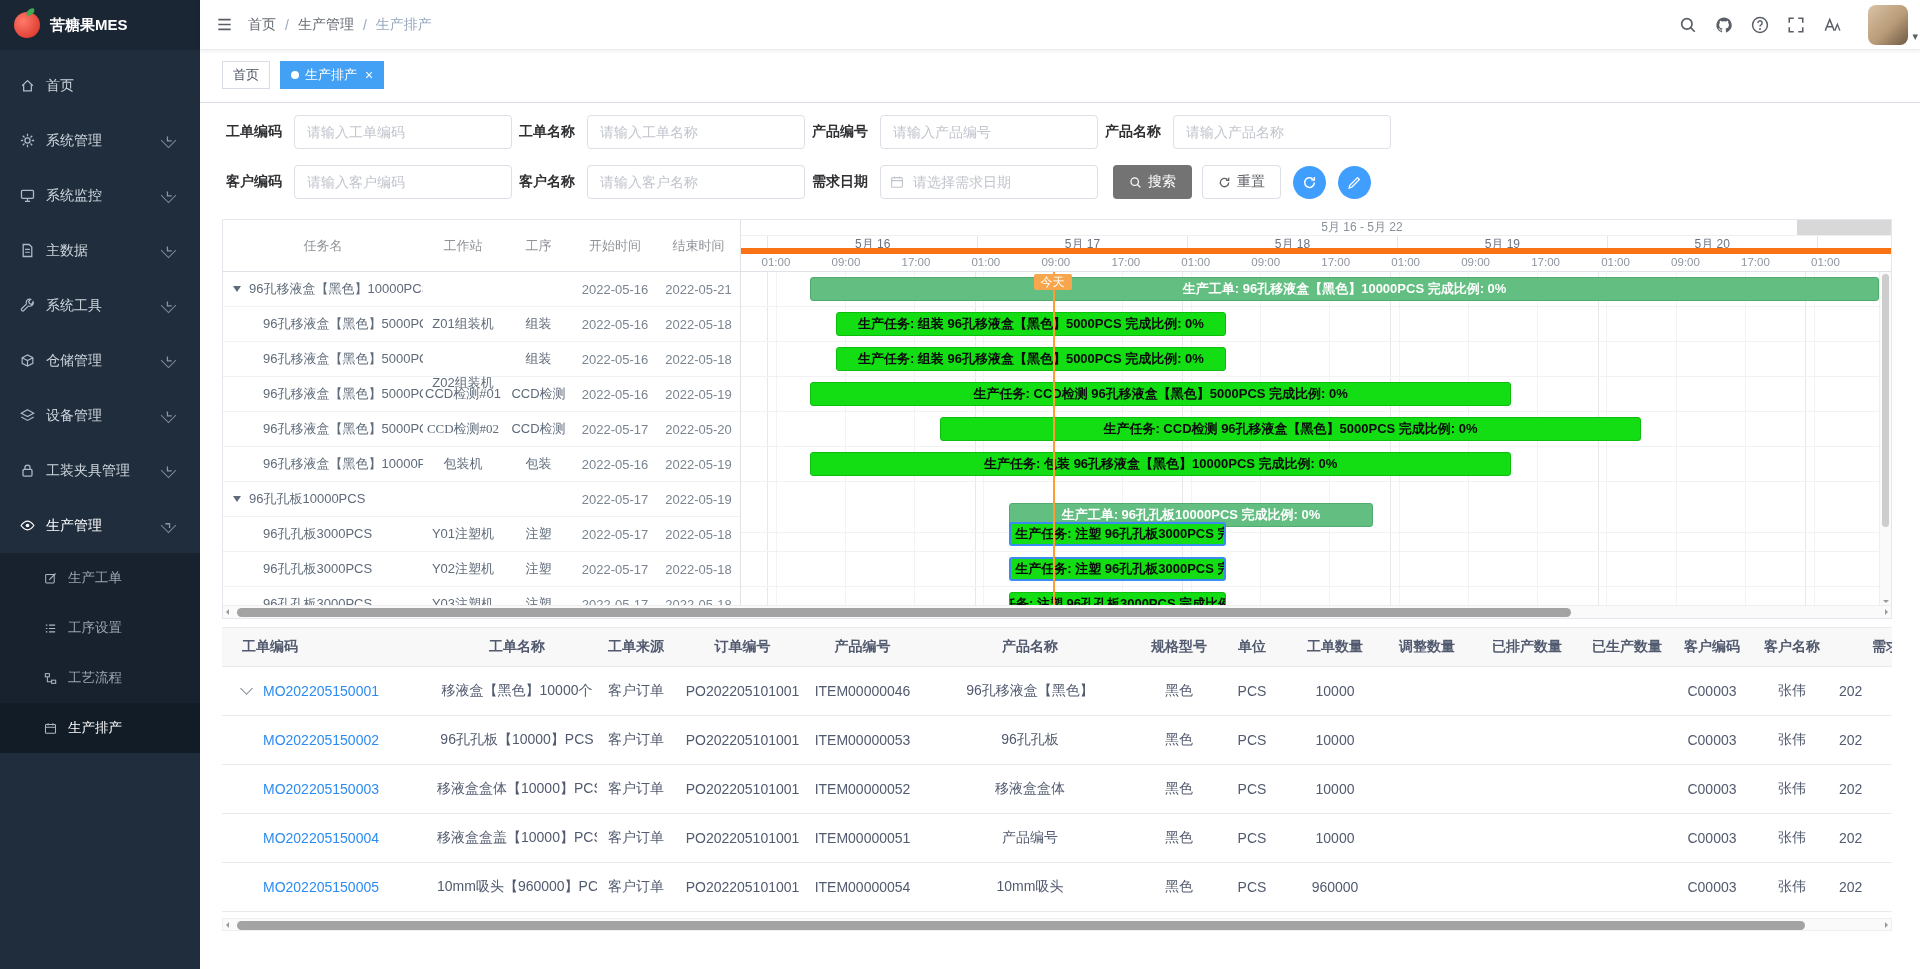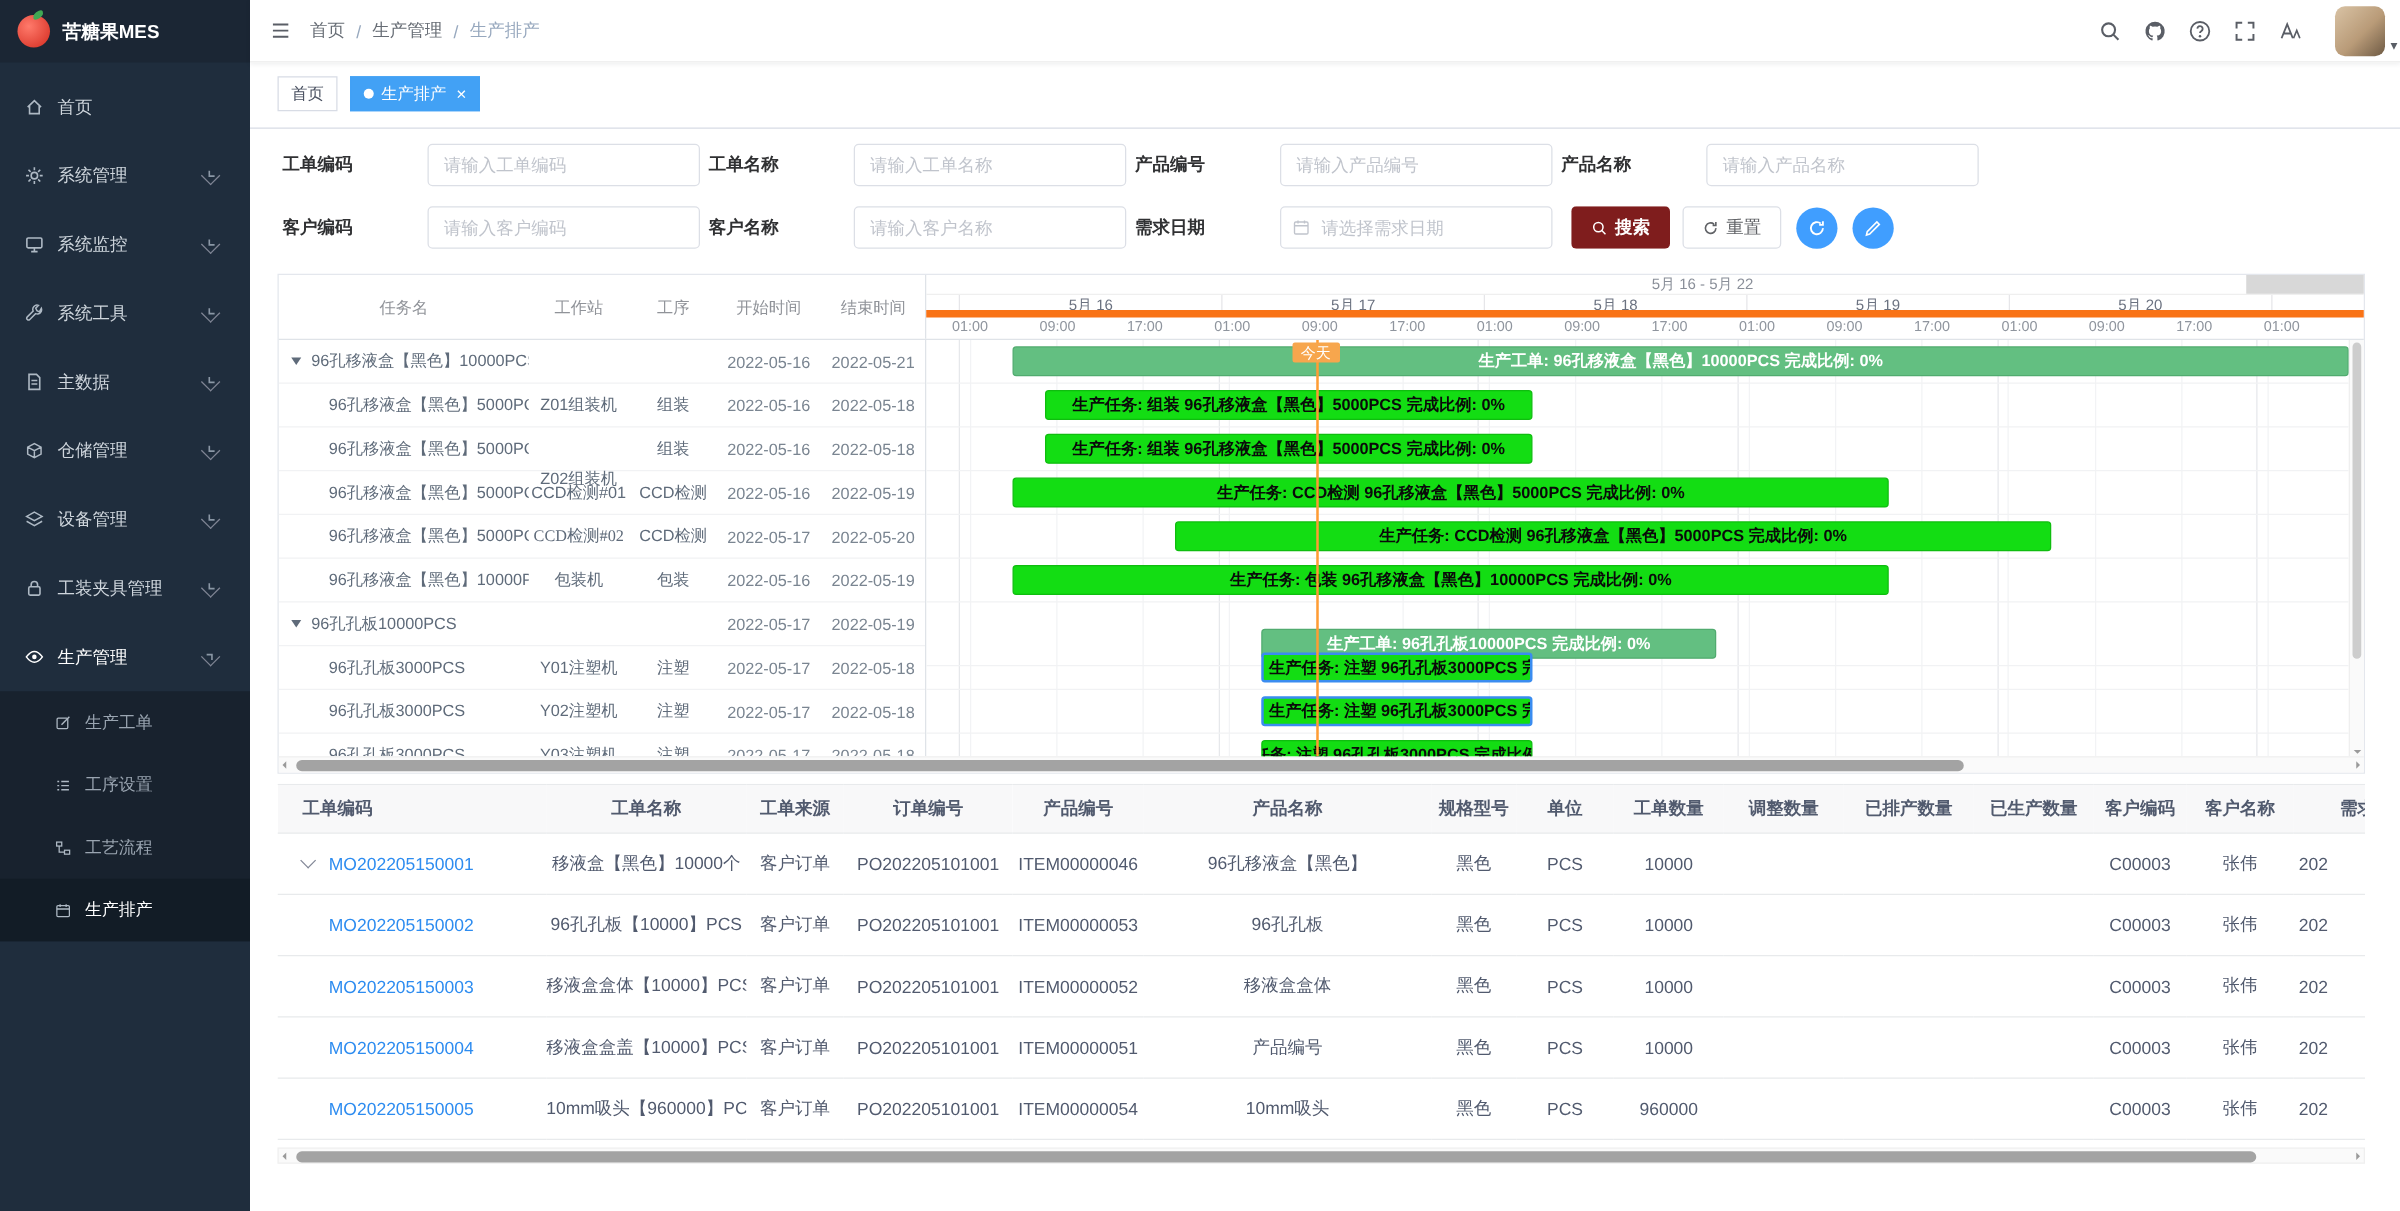--- a/index.html
+++ b/index.html
@@ -50,29 +50,29 @@
   .tag{height:28px;display:flex;align-items:center;gap:6px;border:1px solid #d8dce5;
     background:#fff;color:#495060;font-size:13px;padding:0 10px;cursor:pointer;}
   .tag.active{background:#42a1f5;border-color:#42a1f5;color:#fff;}
   .tag .dot{width:8px;height:8px;border-radius:50%;background:#fff;}
   .tag .close{font-size:14px;line-height:1;margin-left:2px;}
   
   .filters{padding:12px 28px 0 22px;flex-shrink:0;}
   .frow{display:flex;align-items:center;margin-bottom:16px;}
   .ffield{display:flex;align-items:center;margin-right:3px;}
   .flabel{font-size:14px;font-weight:bold;color:#303133;margin:0 12px 0 4px;white-space:nowrap;}
-  .iwrap{position:relative;margin-left:48px;}
+  .iwrap{position:relative;}
   .finput{width:218px;height:34px;border:1px solid #dcdfe6;border-radius:4px;padding:0 12px;
     font-size:14px;color:#606266;outline:none;background:#fff;font-family:inherit;}
   .finput::placeholder{color:#c0c4cc;}
   .date-wrap .finput{padding-left:32px;}
   .cal-icon{position:absolute;left:10px;top:10px;width:14px;height:14px;color:#c0c4cc;}
   .btn{height:34px;border-radius:4px;font-size:14px;display:inline-flex;align-items:center;
     gap:6px;padding:0 15px;cursor:pointer;border:1px solid transparent;font-family:inherit;}
-  .btn-primary{background:#7f1d1d;color:#fff;margin-left:12px;font-weight:bold;}
+  .btn-primary{background:#737373;color:#fff;margin-left:12px;}
   .btn-plain{background:#fff;border-color:#dcdfe6;color:#606266;margin-left:10px;}
   .bicon{width:13px;height:13px;display:inline-block;}
   .btn-circle{width:33px;height:33px;border-radius:50%;background:#409eff;color:#fff;
     display:flex;align-items:center;justify-content:center;margin-left:12px;cursor:pointer;}
   .btn-circle span{width:15px;height:15px;}
   
   .gantt{margin:4px 28px 0 22px;width:1670px;border:1px solid #e4e7ed;flex-shrink:0;}
   .g-header{display:flex;height:52px;border-bottom:1px solid #dfe3e8;}
   .g-lheader{width:518px;flex-shrink:0;display:flex;align-items:center;border-right:1px solid #dfe3e8;}
   .gcol{font-size:13px;color:#909399;text-align:center;flex-shrink:0;}
@@ -179,41 +179,41 @@
               <path d="M4.6 12.4h4.8M7 9.6v2.8" stroke="currentColor" stroke-width="1.2"></path>
             </svg>
           </span>
           <span class="mlabel" data-name="sidebar-item-label">系统监控</span>
           <span class="chev" data-name="chevron-down-icon">
             <svg viewBox="0 0 10 10">
               <path d="M2 3.5 5 6.5 8 3.5" fill="none" stroke="currentColor" stroke-width="1.3"></path>
             </svg>
           </span>
         </div>
-        <div class="menu-item" data-name="sidebar-item-system-tools">
-          <span class="mi" data-name="wrench-icon">
-            <svg viewBox="0 0 14 14">
-              <path d="M12.2 3.4a3.2 3.2 0 0 1-4.3 4L3.6 11.7a1.3 1.3 0 0 1-1.9-1.9l4.4-4.3a3.2 3.2 0 0 1 4-4.3L8 3.3l.9 1.8 1.8.9z" fill="none" stroke="currentColor" stroke-width="1.1"></path>
-            </svg>
-          </span>
-          <span class="mlabel" data-name="sidebar-item-label">系统工具</span>
-          <span class="chev" data-name="chevron-down-icon">
-            <svg viewBox="0 0 10 10">
-              <path d="M2 3.5 5 6.5 8 3.5" fill="none" stroke="currentColor" stroke-width="1.3"></path>
-            </svg>
-          </span>
-        </div>
         <div class="menu-item" data-name="sidebar-item-master-data">
           <span class="mi" data-name="document-icon">
             <svg viewBox="0 0 14 14">
               <path d="M3 1.4h5.6l2.4 2.4v8.8H3z" fill="none" stroke="currentColor" stroke-width="1.2"></path>
               <path d="M4.8 6h4.4M4.8 8.6h4.4" stroke="currentColor" stroke-width="1.1"></path>
             </svg>
           </span>
           <span class="mlabel" data-name="sidebar-item-label">主数据</span>
+          <span class="chev" data-name="chevron-down-icon">
+            <svg viewBox="0 0 10 10">
+              <path d="M2 3.5 5 6.5 8 3.5" fill="none" stroke="currentColor" stroke-width="1.3"></path>
+            </svg>
+          </span>
+        </div>
+        <div class="menu-item" data-name="sidebar-item-system-tools">
+          <span class="mi" data-name="wrench-icon">
+            <svg viewBox="0 0 14 14">
+              <path d="M12.2 3.4a3.2 3.2 0 0 1-4.3 4L3.6 11.7a1.3 1.3 0 0 1-1.9-1.9l4.4-4.3a3.2 3.2 0 0 1 4-4.3L8 3.3l.9 1.8 1.8.9z" fill="none" stroke="currentColor" stroke-width="1.1"></path>
+            </svg>
+          </span>
+          <span class="mlabel" data-name="sidebar-item-label">系统工具</span>
           <span class="chev" data-name="chevron-down-icon">
             <svg viewBox="0 0 10 10">
               <path d="M2 3.5 5 6.5 8 3.5" fill="none" stroke="currentColor" stroke-width="1.3"></path>
             </svg>
           </span>
         </div>
         <div class="menu-item" data-name="sidebar-item-warehouse-management">
           <span class="mi" data-name="box-icon">
             <svg viewBox="0 0 14 14">
               <path d="M2 4.4 7 1.8l5 2.6v5.2L7 12.2 2 9.6zM2 4.4 7 7l5-2.6M7 7v5.2" fill="none" stroke="currentColor" stroke-width="1.1"></path>

